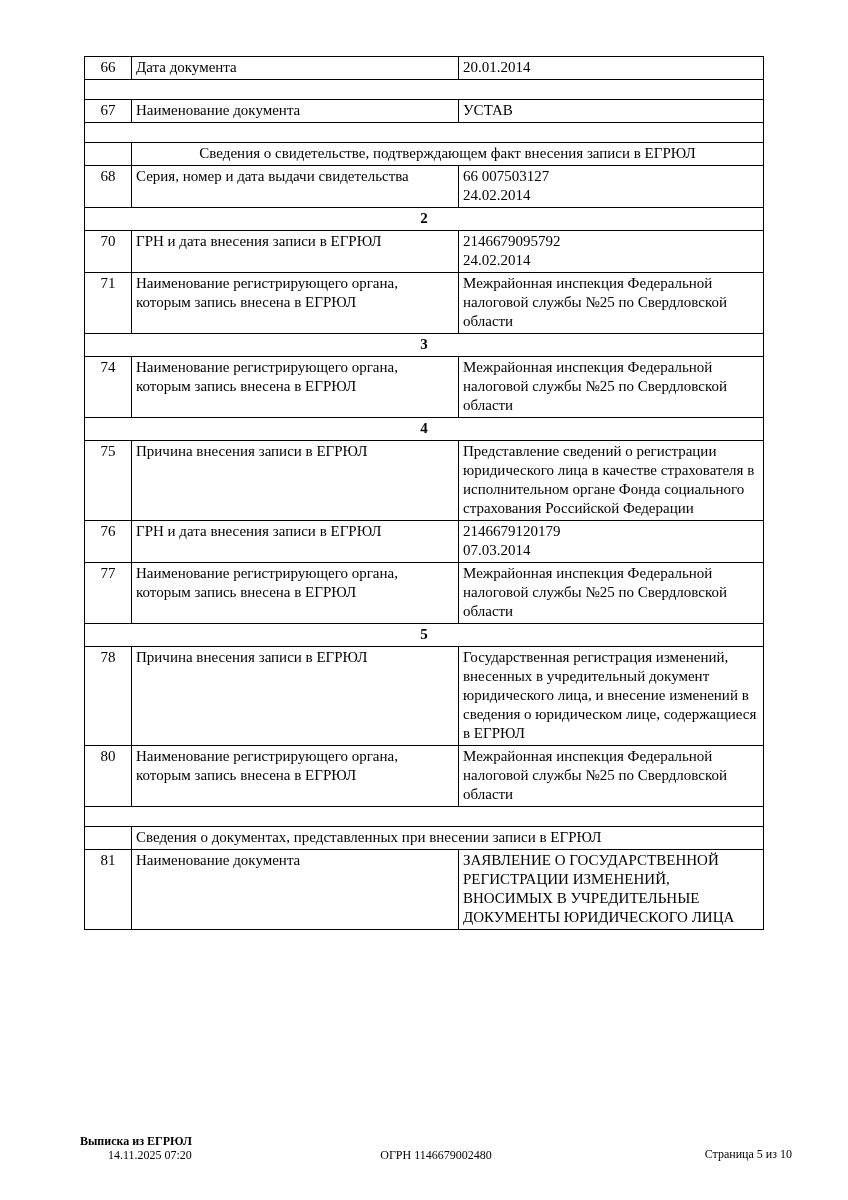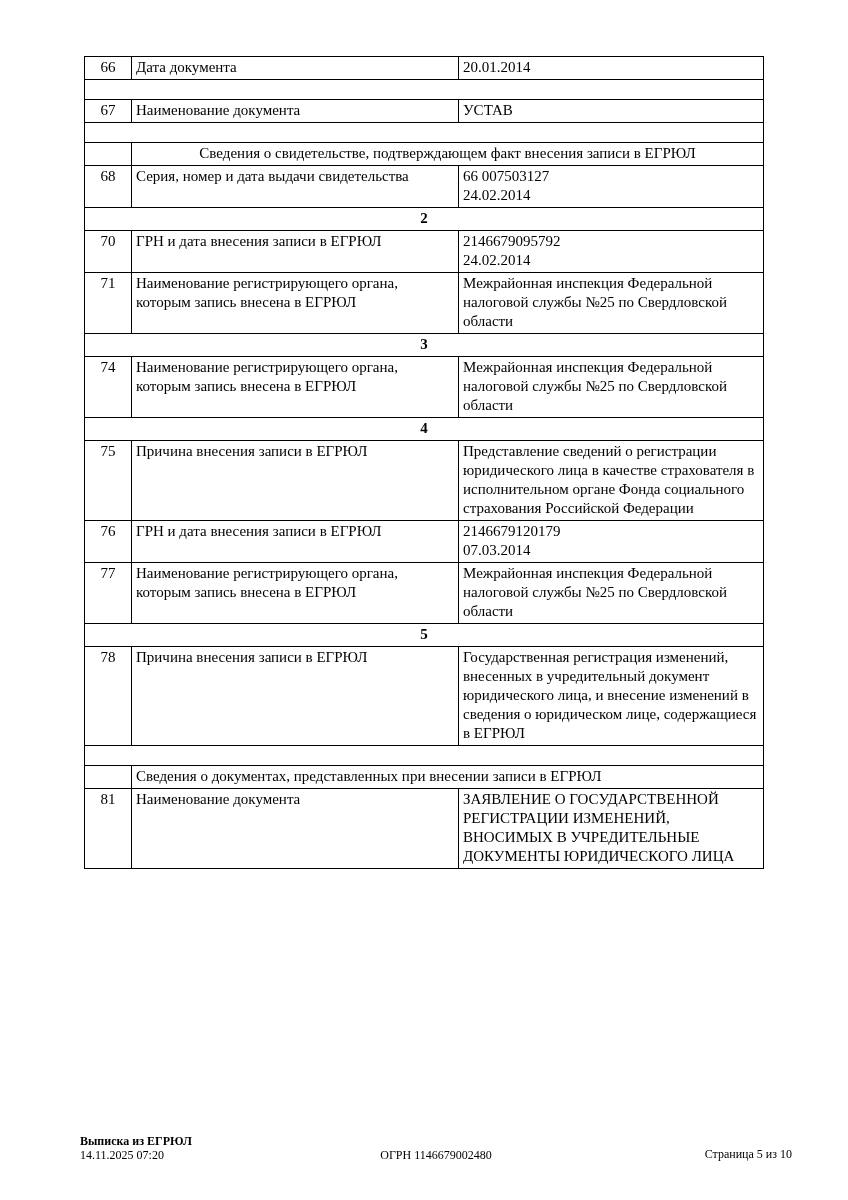--- a/index.html
+++ b/index.html
@@ -33,21 +33,21 @@
   }
   td.sect { font-size: 15px; }
   td.sect.center { text-align: center; margin-top: 48px; }
   td.value, td.label { white-space: pre-line; }
   td.value-large { font-size: 16px; line-height: 19px; }
 
   .footer {
     position: absolute; left: 80px; top: 1134px; width: 712px;
     font-size: 12px; line-height: 14px;
   }
-  .footer .f-left  { position: absolute; left: 0; top: 0; }
+  .footer .f-left  { position: absolute; left: 0; top: 0; text-align: right; }
   .footer .f-title { font-weight: bold; }
   .footer .f-center{ position: absolute; left: 0; right: 0; top: 14px; text-align: center; }
   .footer .f-right { position: absolute; right: 0; top: 13px; text-align: right; }
 </style>
 </head>
 <body>
 
 <div class="page">
 
   <table class="egrul">
@@ -126,20 +126,25 @@
         </tr>
         <tr>
           <td class="group" colspan="3">5</td>
         </tr>
         <tr>
           <td class="num">78</td>
           <td class="label">Причина внесения записи в ЕГРЮЛ</td>
           <td class="value">Государственная регистрация изменений, внесенных в учредительный документ юридического лица, и внесение изменений в сведения о юридическом лице, содержащиеся в ЕГРЮЛ</td>
         </tr>
         <tr>
+          <td class="num">80</td>
+          <td class="label">Наименование регистрирующего органа, которым запись внесена в ЕГРЮЛ</td>
+          <td class="value">Межрайонная инспекция Федеральной налоговой службы №25 по Свердловской области</td>
+        </tr>
+        <tr>
           <td class="spacer" colspan="3"></td>
         </tr>
         <tr>
           <td class="num"></td>
           <td class="sect" colspan="2">Сведения о документах, представленных при внесении записи в ЕГРЮЛ</td>
         </tr>
         <tr>
           <td class="num">81</td>
           <td class="label">Наименование документа</td>
           <td class="value value-large">ЗАЯВЛЕНИЕ О ГОСУДАРСТВЕННОЙ РЕГИСТРАЦИИ ИЗМЕНЕНИЙ, ВНОСИМЫХ В УЧРЕДИТЕЛЬНЫЕ ДОКУМЕНТЫ  ЮРИДИЧЕСКОГО ЛИЦА</td>

